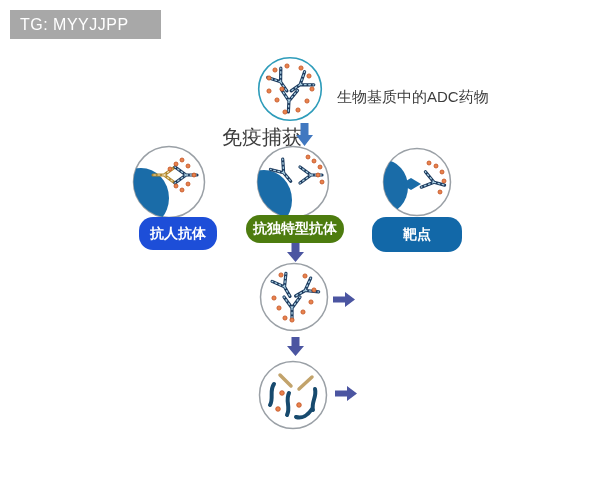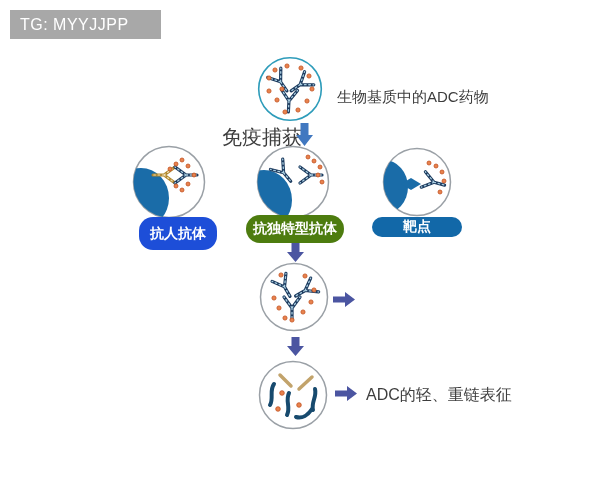--- a/index.html
+++ b/index.html
@@ -17,21 +17,21 @@
   .lbl{
     position:absolute;color:#3d3d3d;font-weight:400;font-size:15px;white-space:nowrap;
   }
   .lbl.capture{font-size:20px;}
   .badge{
     position:absolute;display:flex;align-items:center;justify-content:center;
     color:#ffffff;font-size:14px;font-weight:700;border-radius:14px;white-space:nowrap;
   }
   .badge.gold{background:#1d4ed8;left:139px;top:217px;width:78px;height:33px;}
   .badge.blue{background:#4d7c0f;left:246px;top:215px;width:98px;height:28px;}
-  .badge.dark{background:#1268a8;left:372px;top:217px;width:90px;height:20px;}
+  .badge.dark{background:#1268a8;left:372px;top:217px;width:90px;height:35px;}
   
   .ab-n{stroke:#1c3a5e;stroke-width:3.2;fill:none;stroke-linecap:round;}
   .ab-d{stroke:#a8cde0;stroke-width:1.3;fill:none;stroke-dasharray:1.6 2.7;stroke-linecap:round;}
   .ab-gn{stroke:#b0872c;stroke-width:3;fill:none;stroke-linecap:round;}
   .ab-gd{stroke:#ecdcb4;stroke-width:1.2;fill:none;stroke-dasharray:1.6 2.7;stroke-linecap:round;}
   .dot{fill:#e8824d;stroke:#c2511f;stroke-width:0.8;}
   .hc{stroke:#174a6e;stroke-width:4;fill:none;stroke-linecap:round;}
   .lc{stroke:#c2a36b;stroke-width:3.5;fill:none;stroke-linecap:round;}
 </style>
 </head>
@@ -220,15 +220,14 @@
     <g>
       <circle class="dot" cx="24" cy="33" r="2.3"></circle>
         <circle class="dot" cx="20" cy="49" r="2.3"></circle>
       <circle class="dot" cx="41" cy="45" r="2.3"></circle>
     </g>
   </svg>
 
   <svg class="abs" style="left:335px;top:386px" width="22" height="15" viewBox="0 0 22 15">
     <polygon points="0,4.5 12,4.5 12,0 22,7.5 12,15 12,10.5 0,10.5" fill="#4b55a1"></polygon>
   </svg>
-  <div class="lbl" style="left:366px;top:385px;font-size:16px">ADC的轻、重链表征</div>
 
 </div>
 
 </body></html>

